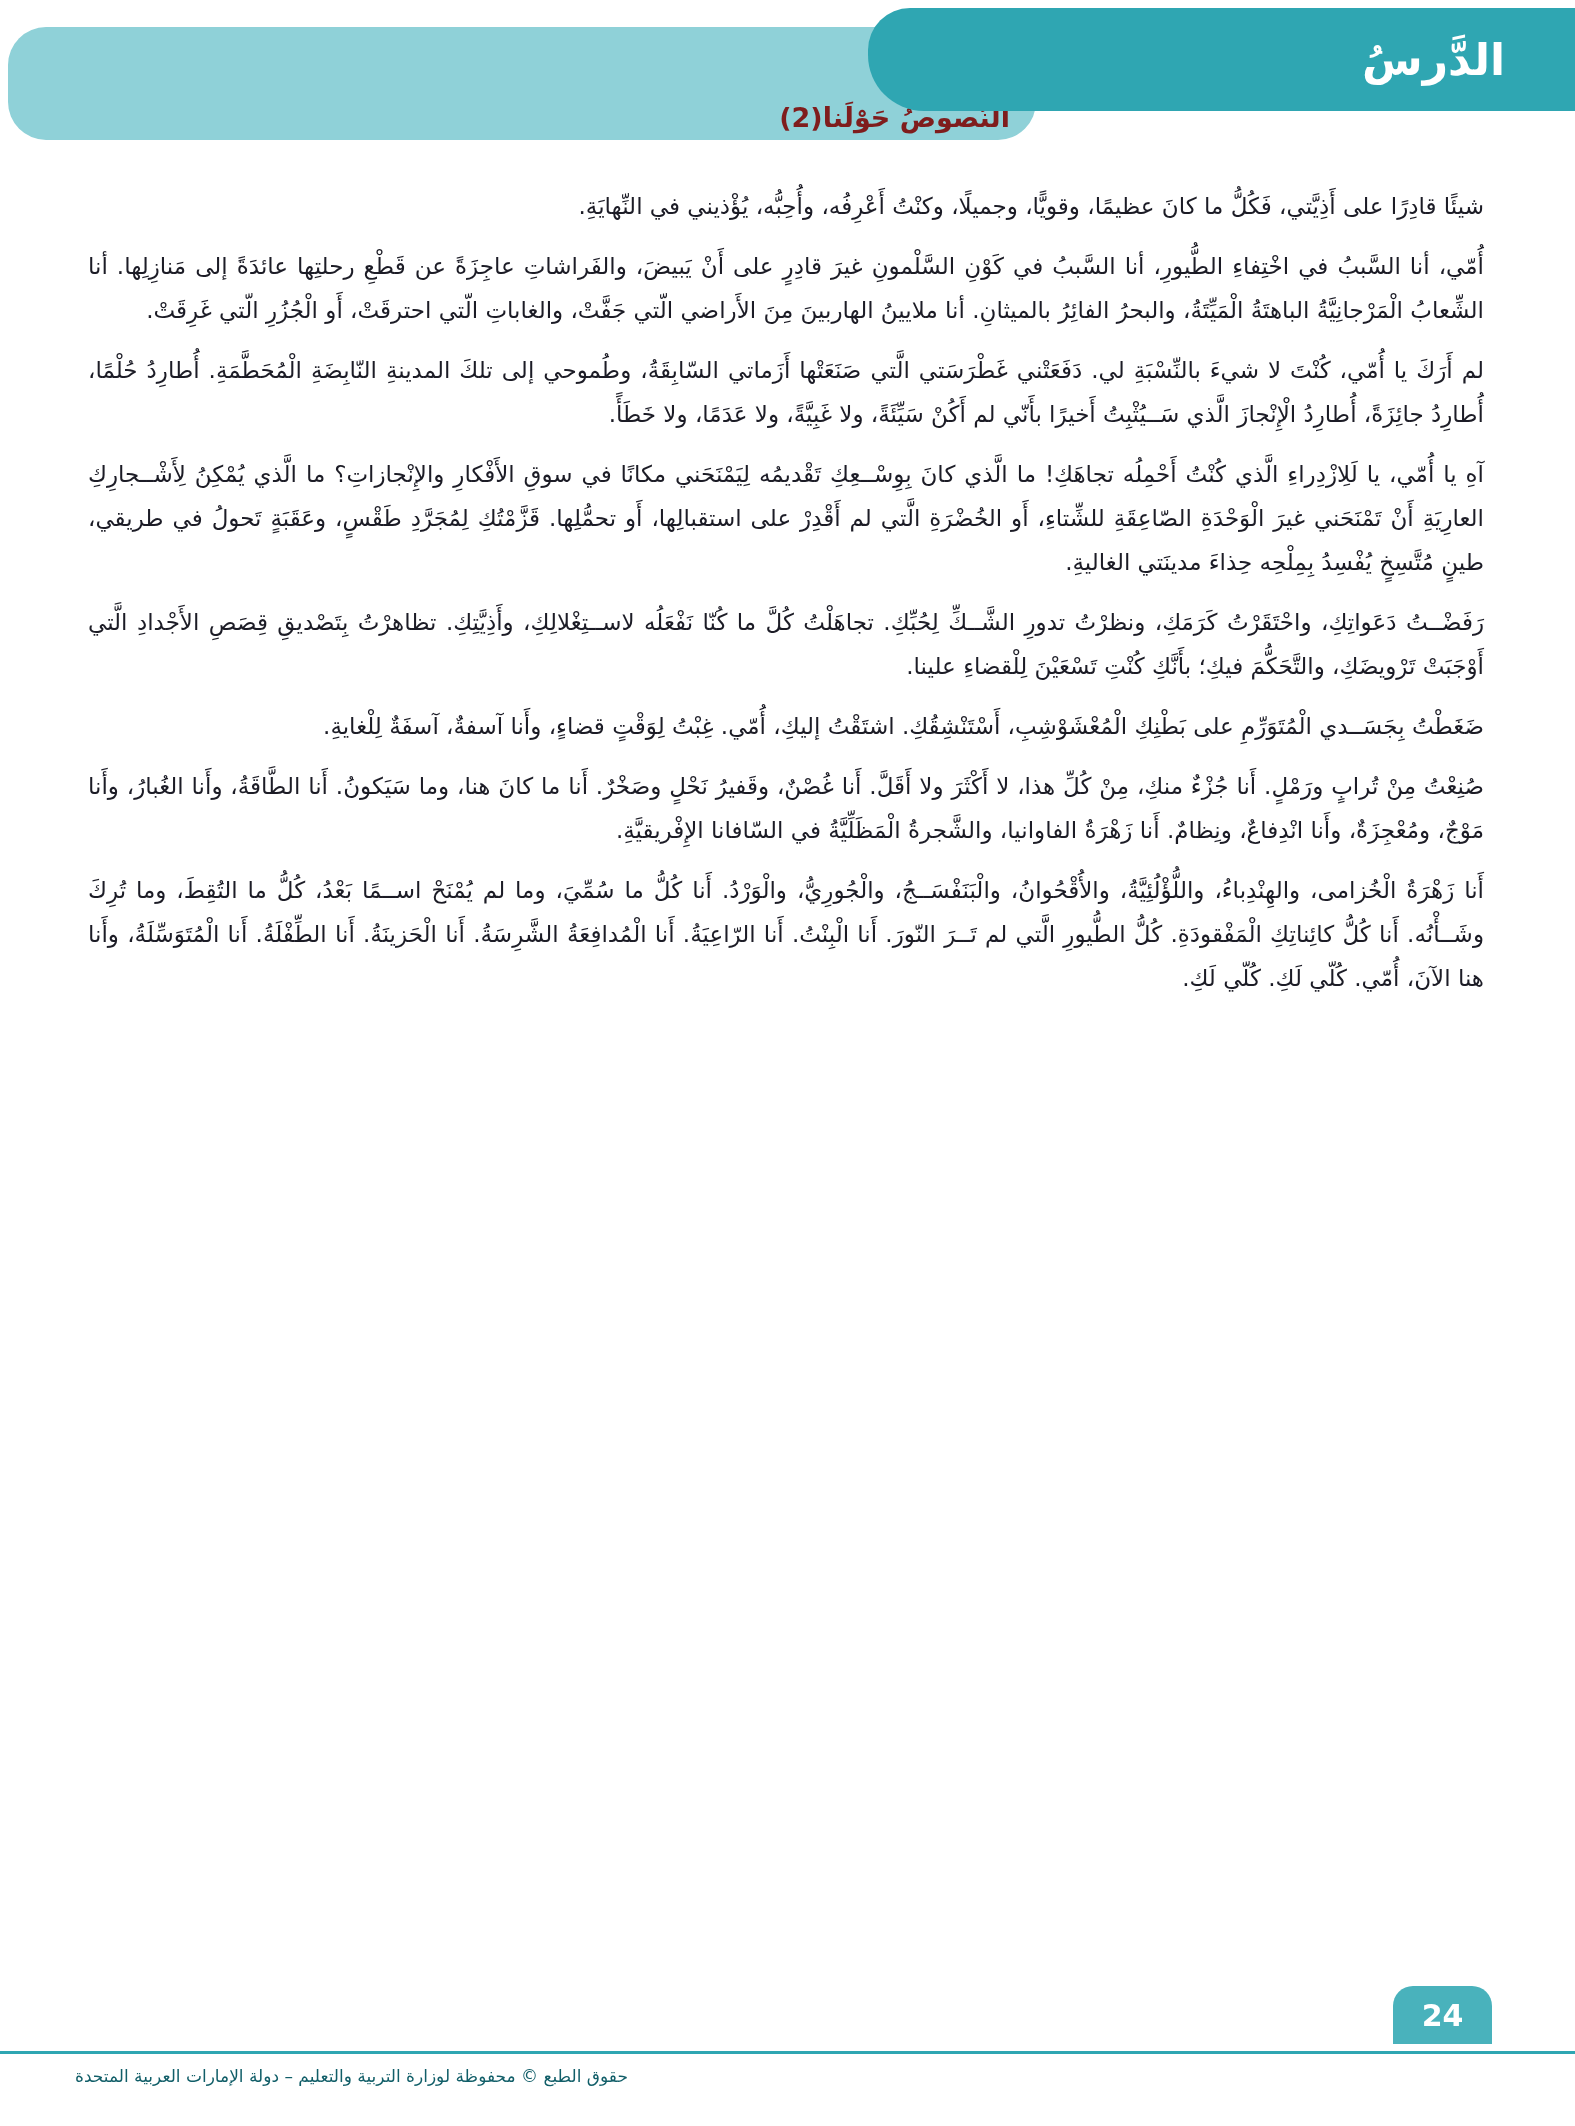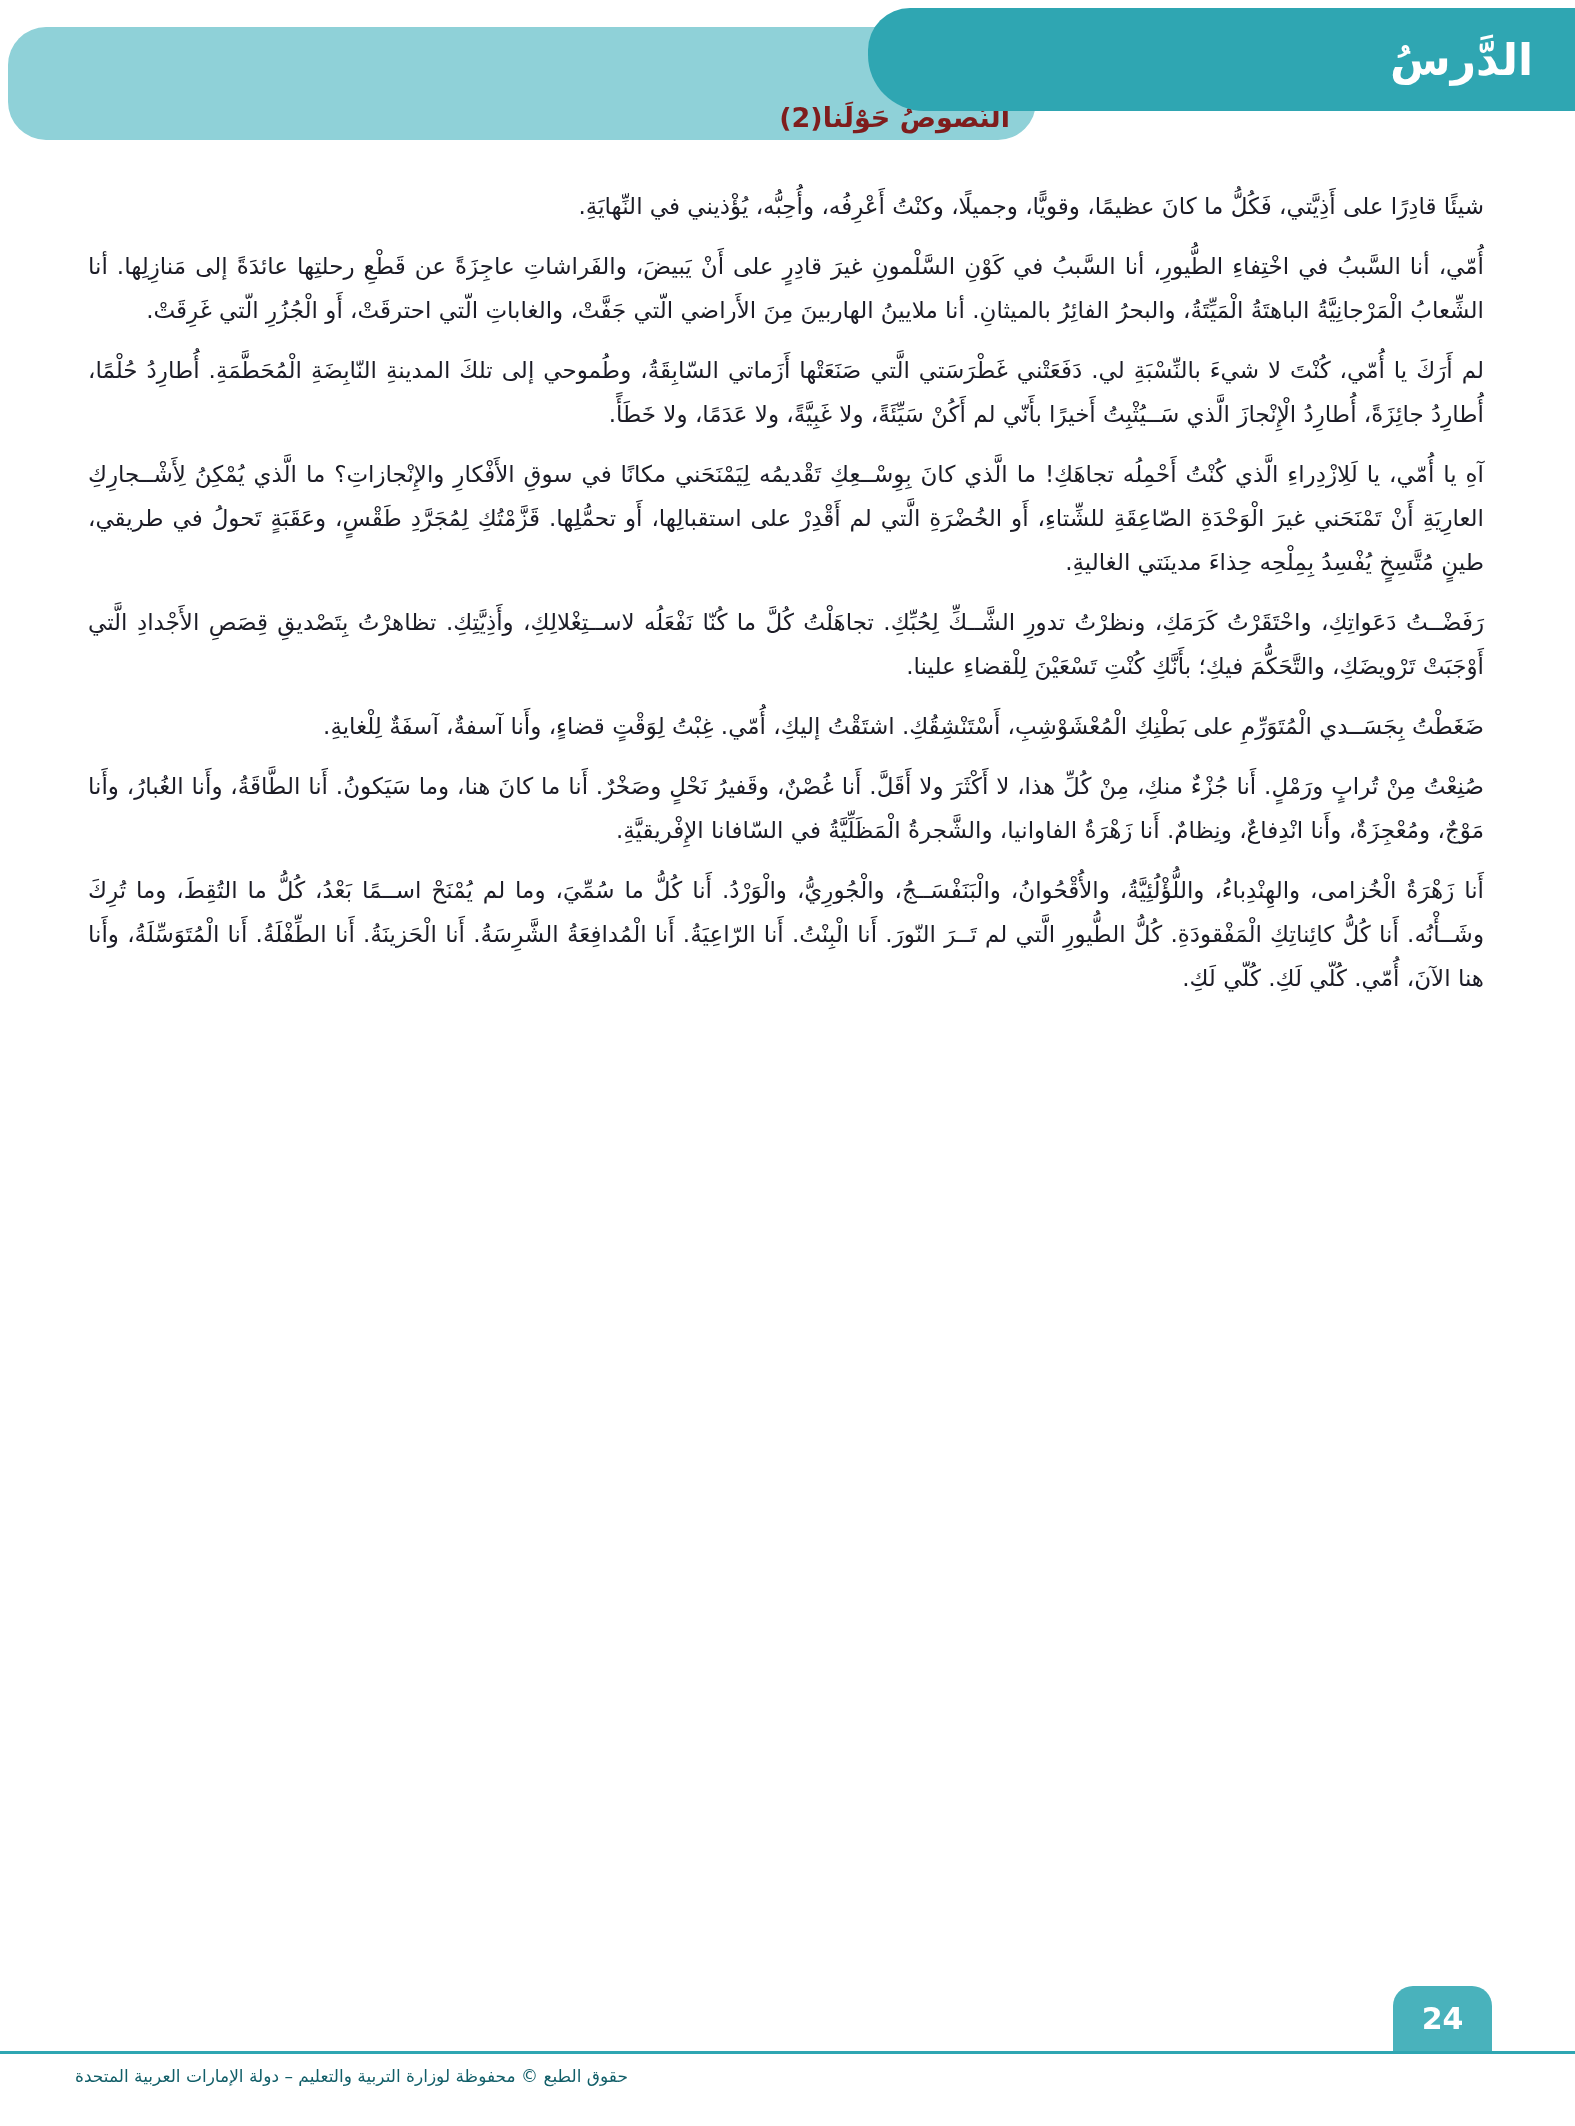--- a/index.html
+++ b/index.html
@@ -40,21 +40,21 @@
     top: 8px;
     right: 0;
     width: 707px;
     height: 103px;
     background: #2fa6b2;
     border-radius: 42px 0 0 56px;
     z-index: 2;
     display: flex;
     align-items: center;
     justify-content: flex-start; 
-    padding-right: 42px;
+    padding-right: 70px;
   }
   .lesson-title {
     color: #ffffff;
     font-weight: bold;
     font-size: 44px;
     white-space: nowrap;
   }
 
   
   .lesson-text {
@@ -77,21 +77,21 @@
     left: 0;
     width: 100%;
     height: 3px;
     background: #2fa6b2;
   }
   .page-number-tab {
     position: absolute;
     left: 1393px;
     top: 1986px;
     width: 99px;
-    height: 65px;
+    height: 58px;
     background: #49b2bc;
     border-radius: 20px 20px 0 0;
     display: flex;
     align-items: center;
     justify-content: center;
     color: #ffffff;
     font-size: 30px;
     font-weight: bold;
   }
   .copyright {

